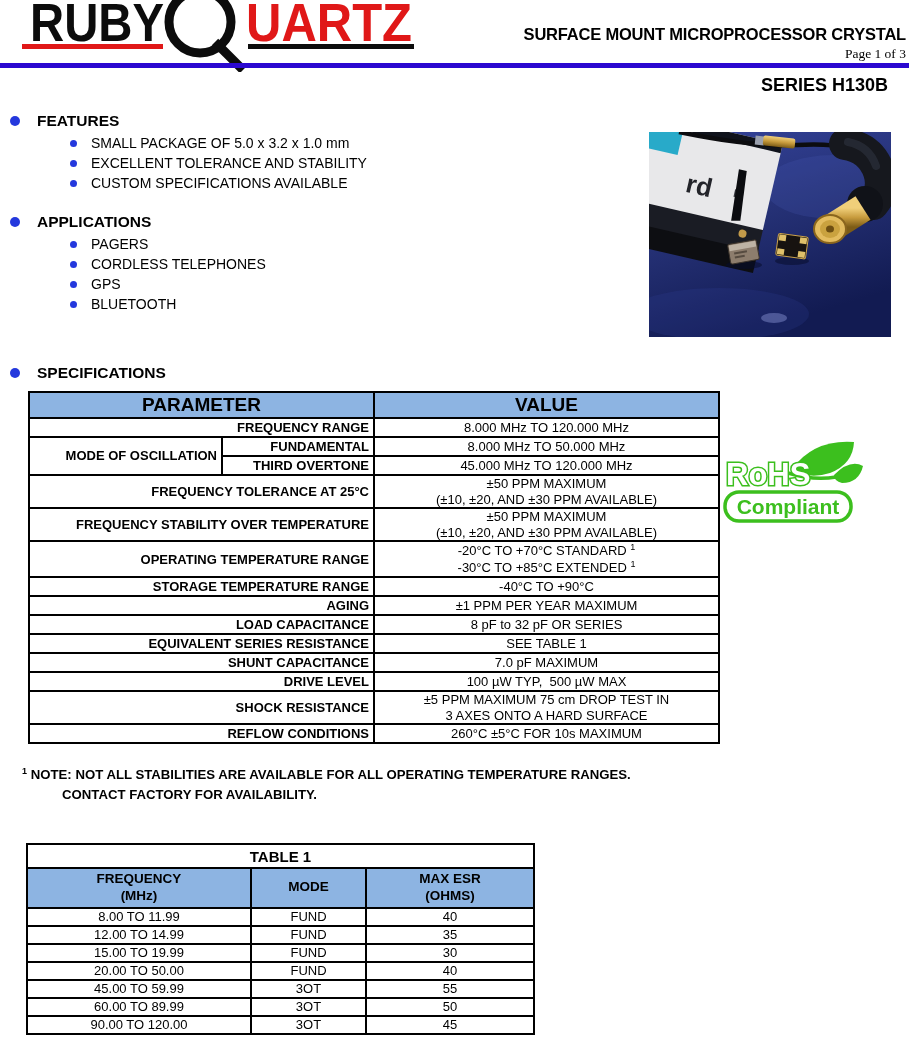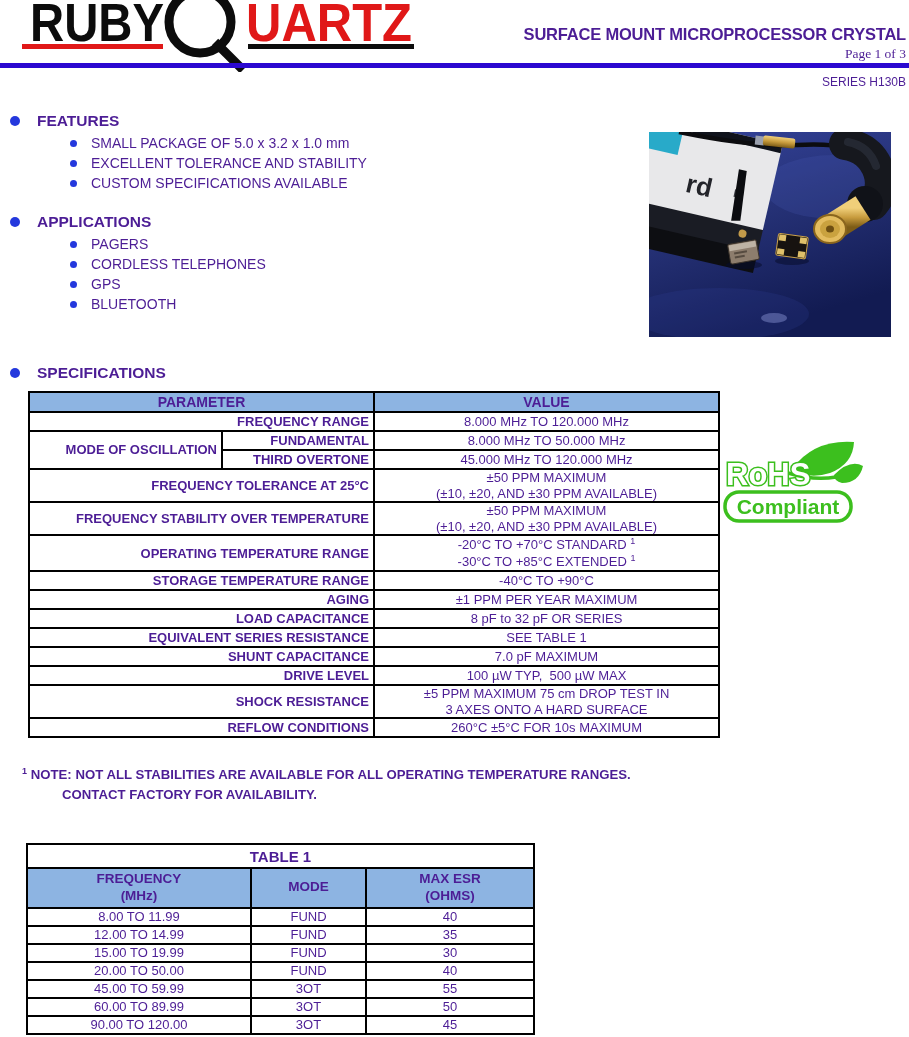--- a/index.html
+++ b/index.html
@@ -1,42 +1,42 @@
 <!DOCTYPE html>
 <html><head>
 <meta charset="utf-8">
 <style>
   html,body{margin:0;padding:0;background:#fff;}
   .page{position:relative;width:909px;height:1037px;background:#fff;overflow:hidden;
-        font-family:"Liberation Sans",sans-serif;color:#4c1d95;}
+        font-family:"Liberation Sans",sans-serif;color:#000000;}
 
   
   .logo{position:absolute;left:22px;top:0;}
   .head-right{position:absolute;right:3px;top:25px;text-align:right;}
   .doc-title{font-weight:bold;font-size:16.5px;letter-spacing:-0.2px;}
   .page-num{font-family:"Liberation Serif",serif;font-size:13.5px;margin-top:2px;}
   .blue-rule{position:absolute;left:0;top:63px;width:909px;height:5px;background:#2b08d0;}
-  .series{position:absolute;right:3px;top:75px;font-weight:normal;font-size:12px;}
+  .series{position:absolute;right:21px;top:75px;font-weight:bold;font-size:18px;}
 
   
   .section{position:absolute;left:10px;}
   #features{top:111px;}
   #applications{top:212px;}
   #specs-head{top:363px;}
   .section-head{display:flex;align-items:center;font-weight:bold;font-size:15.5px;height:19px;}
   .main-bullet{width:10px;height:10px;border-radius:50%;background:#2438dd;margin-right:17px;flex:none;}
   ul.blist{list-style:none;margin:3px 0 0 0;padding:0 0 0 60px;}
   ul.blist li{display:flex;align-items:center;font-size:14px;height:20px;}
   .sub-bullet{width:7px;height:7px;border-radius:50%;background:#2438dd;margin-right:14px;flex:none;}
 
   
   table{border-collapse:collapse;table-layout:fixed;}
   .spec-table{position:absolute;left:28px;top:391px;width:690px;}
   .spec-table th,.spec-table td{border:2px solid #000;}
-  .spec-table th{background:#8DB4E2;font-size:14px;font-weight:bold;padding:1px 2px;}
+  .spec-table th{background:#8DB4E2;font-size:19px;font-weight:bold;padding:1px 2px;}
   .spec-table td{height:17px;}
   .spec-table td.param{font-size:13px;text-align:right;padding:0 4px;line-height:1.2;font-weight:bold;}
   .spec-table td.val{font-size:13px;text-align:center;padding:0 1px;line-height:1.2;}
   .val-line{white-space:pre-wrap;}
   sup{font-size:9px;}
 
   
   .note{position:absolute;left:22px;top:765px;font-weight:bold;font-size:13.2px;line-height:1.45;}
   .note .indent{margin-left:40px;}
 

